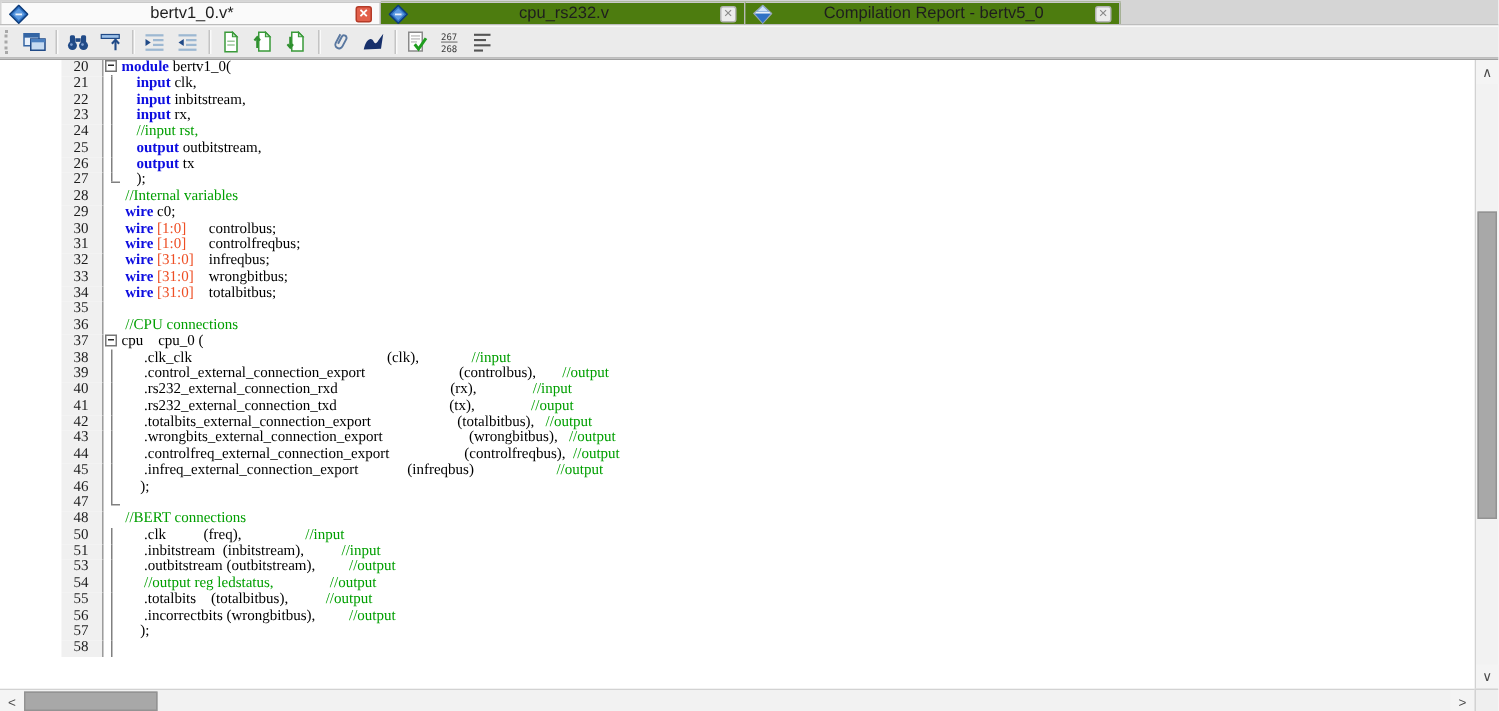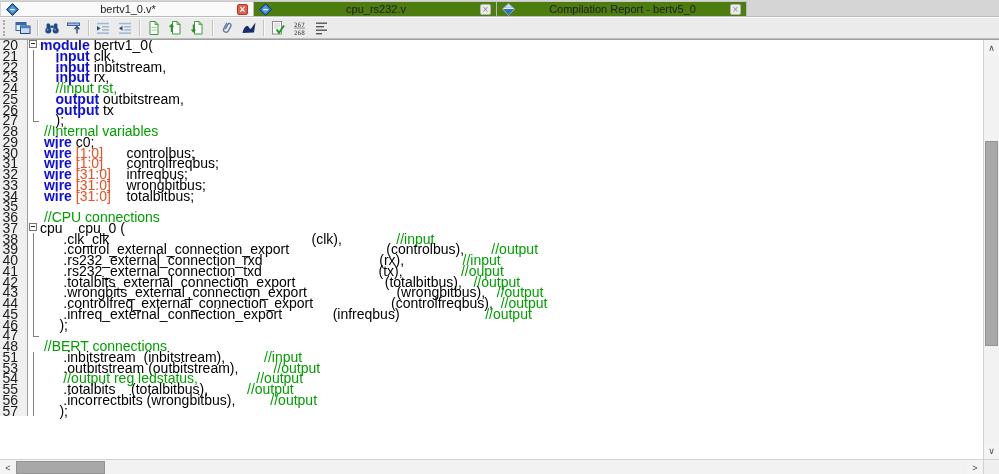--- a/index.html
+++ b/index.html
@@ -20,21 +20,21 @@
   .toolbar{height:22px;flex:0 0 22px;background:#ebebeb;border-top:1px solid #f8f8f8;border-bottom:1px solid #bdbdbd;box-sizing:border-box;display:flex;align-items:center;padding-left:2px;}
   .tb-handle{width:3px;height:16px;border-left:2px dotted #a8a8a8;margin:0 4px 0 1px;}
   .tb-sep{width:1px;height:16px;background:#c4c4c4;box-shadow:1px 0 0 #fafafa;margin:0 3px;}
   .tb-btn{width:20px;height:18px;display:flex;align-items:center;justify-content:center;background:transparent;border:none;padding:0;margin:0 1px;}
   .tb-btn svg{display:block;}
 
   
   .editor{flex:1;display:flex;flex-direction:column;background:#fff;border-top:1px solid #9f9f9f;box-sizing:border-box;}
   .ed-main{display:flex;height:419px;flex:0 0 419px;}
   .viewport{flex:1;overflow:hidden;background:#fff;position:relative;}
-  .rows{font-family:Liberation Sans, sans-serif;font-size:14px;line-height:10.75px;}
+  .rows{font-family:Liberation Serif, serif;font-size:10px;line-height:10.75px;margin-left:41px;}
   .row{display:flex;height:10.75px;white-space:pre;}
   .ln{flex:0 0 28px;width:28px;box-sizing:border-box;background:#f0f0f0;border-right:1px solid #9c9c9c;text-align:right;padding-right:9px;color:#1c1c1c;}
   .fold{flex:0 0 12px;width:12px;position:relative;}
   .fold-line::before{content:"";position:absolute;left:5px;top:0;height:100%;width:1px;background:#808080;}
   .fold-end::before{content:"";position:absolute;left:5px;top:0;height:6px;width:1px;background:#808080;}
   .fold-end::after{content:"";position:absolute;left:5px;top:6px;width:6px;height:1px;background:#808080;}
   .fold-open::before{content:"";position:absolute;left:5px;top:10px;bottom:0;width:1px;background:#808080;}
   .fbox{position:absolute;left:1px;top:0;width:8px;height:8px;border:1px solid #767676;background:#fff;box-sizing:border-box;}
   .fbox::after{content:"";position:absolute;left:1px;top:2px;width:4px;height:1px;background:#2a2a2a;}
   .src{white-space:pre;}
@@ -239,26 +239,28 @@
             <div class="row"><span class="ln">39</span><span class="fold fold-line"></span><span class="src"><span class="c-p">      .control_external_connection_export</span>                         <span class="c-p">(controlbus),</span>       <span class="c-c">//output</span></span></div>
             <div class="row"><span class="ln">40</span><span class="fold fold-line"></span><span class="src"><span class="c-p">      .rs232_external_connection_rxd</span>                              <span class="c-p">(rx),</span>               <span class="c-c">//input</span></span></div>
             <div class="row"><span class="ln">41</span><span class="fold fold-line"></span><span class="src"><span class="c-p">      .rs232_external_connection_txd</span>                              <span class="c-p">(tx),</span>               <span class="c-c">//ouput</span></span></div>
             <div class="row"><span class="ln">42</span><span class="fold fold-line"></span><span class="src"><span class="c-p">      .totalbits_external_connection_export</span>                       <span class="c-p">(totalbitbus),</span>   <span class="c-c">//output</span></span></div>
             <div class="row"><span class="ln">43</span><span class="fold fold-line"></span><span class="src"><span class="c-p">      .wrongbits_external_connection_export</span>                       <span class="c-p">(wrongbitbus),</span>   <span class="c-c">//output</span></span></div>
             <div class="row"><span class="ln">44</span><span class="fold fold-line"></span><span class="src"><span class="c-p">      .controlfreq_external_connection_export</span>                    <span class="c-p">(controlfreqbus),</span>  <span class="c-c">//output</span></span></div>
             <div class="row"><span class="ln">45</span><span class="fold fold-line"></span><span class="src"><span class="c-p">      .infreq_external_connection_export</span>             <span class="c-p">(infreqbus)</span>                      <span class="c-c">//output</span></span></div>
             <div class="row"><span class="ln">46</span><span class="fold fold-line"></span><span class="src"><span class="c-p">     );</span></span></div>
             <div class="row"><span class="ln">47</span><span class="fold fold-end"></span><span class="src"></span></div>
             <div class="row"><span class="ln">48</span><span class="fold fold-none"></span><span class="src"><span class="c-p"> </span><span class="c-c">//BERT connections</span></span></div>
+            <div class="row"><span class="ln">50</span><span class="fold fold-line"></span><span class="src"><span class="c-p">      .clk</span>          <span class="c-p">(freq),</span>                 <span class="c-c">//input</span></span></div>
             <div class="row"><span class="ln">51</span><span class="fold fold-line"></span><span class="src"><span class="c-p">      .inbitstream</span>  <span class="c-p">(inbitstream),</span>          <span class="c-c">//input</span></span></div>
             <div class="row"><span class="ln">53</span><span class="fold fold-line"></span><span class="src"><span class="c-p">      .outbitstream</span> <span class="c-p">(outbitstream),</span>         <span class="c-c">//output</span></span></div>
             <div class="row"><span class="ln">54</span><span class="fold fold-line"></span><span class="src"><span class="c-p">      </span><span class="c-c">//output reg ledstatus,</span>               <span class="c-c">//output</span></span></div>
             <div class="row"><span class="ln">55</span><span class="fold fold-line"></span><span class="src"><span class="c-p">      .totalbits</span>    <span class="c-p">(totalbitbus),</span>          <span class="c-c">//output</span></span></div>
             <div class="row"><span class="ln">56</span><span class="fold fold-line"></span><span class="src"><span class="c-p">      .incorrectbits</span> <span class="c-p">(wrongbitbus),</span>         <span class="c-c">//output</span></span></div>
             <div class="row"><span class="ln">57</span><span class="fold fold-line"></span><span class="src"><span class="c-p">     );</span></span></div>
+            <div class="row"><span class="ln">58</span><span class="fold fold-line"></span><span class="src"></span></div>
           </div>
       </div>
       <div class="vscroll">
         <div class="sb-arrow">∧</div>
         <div class="vtrack">
           <div class="vthumb"></div>
         </div>
         <div class="sb-arrow">∨</div>
       </div>
     </div>

